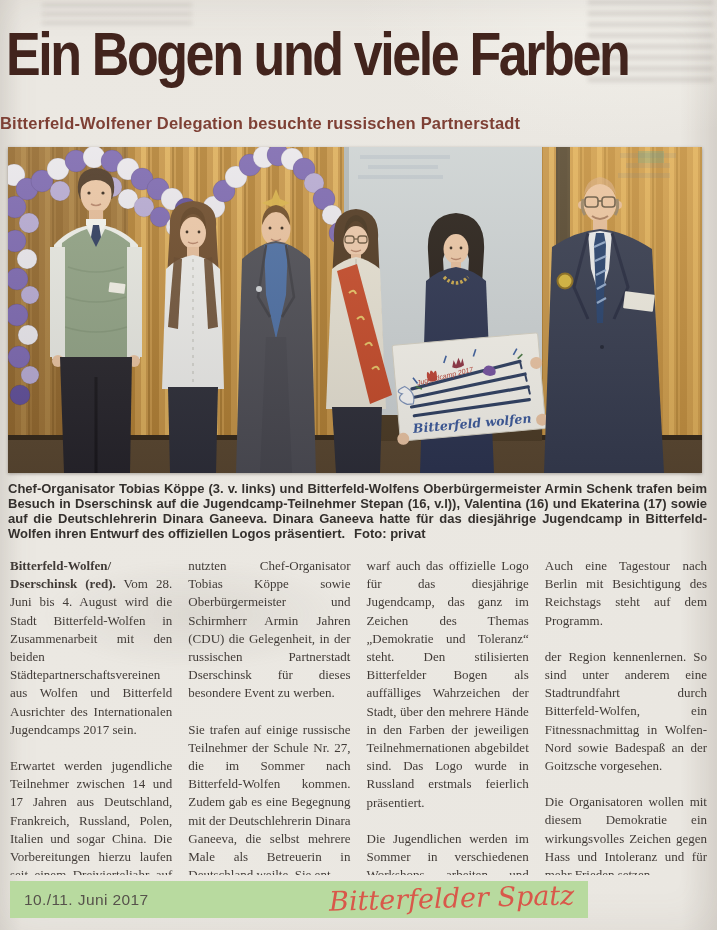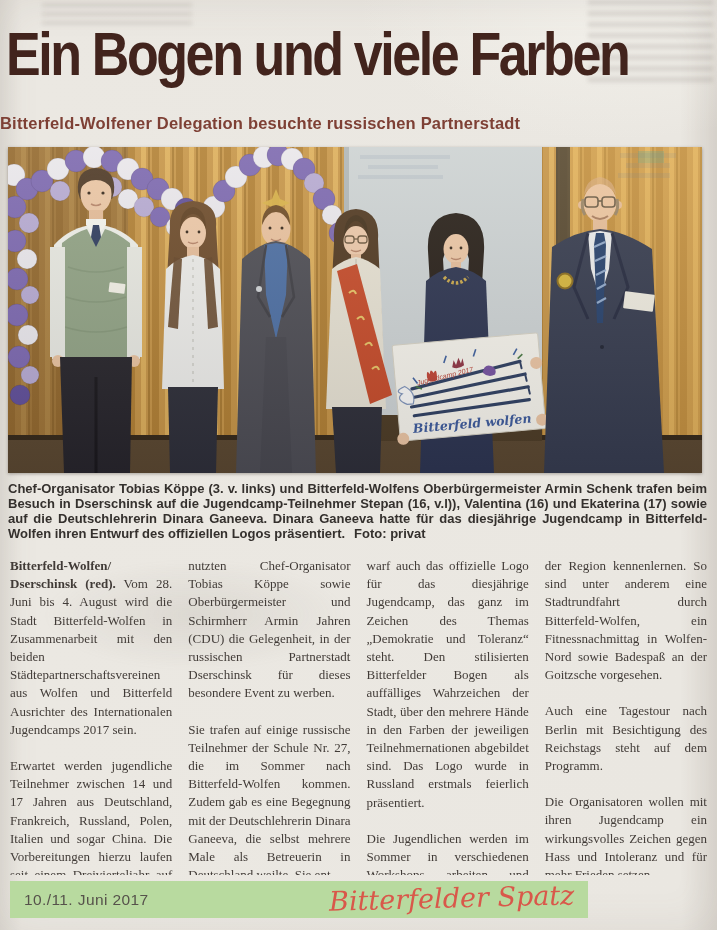--- a/index.html
+++ b/index.html
@@ -308,23 +308,23 @@
     </div>
     <div class="col">
       <p>nutzten Chef-Organisator Tobias Köppe sowie Oberbürgermeister und Schirmherr Armin Jahren (CDU) die Gelegenheit, in der russischen Partnerstadt Dserschinsk für dieses besondere Event zu werben.</p>
       <p>Sie trafen auf einige russische Teilnehmer der Schule Nr. 27, die im Sommer nach Bitterfeld-Wolfen kommen. Zudem gab es eine Begegnung mit der Deutschlehrerin Dinara Ganeeva, die selbst mehrere Male als Betreuerin in Deutschland weilte. Sie ent-</p>
     </div>
     <div class="col">
       <p>warf auch das offizielle Logo für das diesjährige Jugendcamp, das ganz im Zeichen des Themas „Demokratie und Toleranz“ steht. Den stilisierten Bitterfelder Bogen als auffälliges Wahrzeichen der Stadt, über den mehrere Hände in den Farben der jeweiligen Teilnehmernationen abgebildet sind. Das Logo wurde in Russland erstmals feierlich präsentiert.</p>
       <p>Die Jugendlichen werden im Sommer in verschiedenen Workshops arbeiten und darüber hinaus Attraktionen aus</p>
     </div>
     <div class="col">
+      <p>Auch eine Tagestour nach Berlin mit Besichtigung des Reichstags steht auf dem Programm.</p>
       <p>der Region kennenlernen. So sind unter anderem eine Stadtrundfahrt durch Bitterfeld-Wolfen, ein Fitnessnachmittag in Wolfen-Nord sowie Badespaß an der Goitzsche vorgesehen.</p>
-      <p>Auch eine Tagestour nach Berlin mit Besichtigung des Reichstags steht auf dem Programm.</p>
-      <p>Die Organisatoren wollen mit ihren Jugendcamp ein wirkungsvolles Zeichen gegen Hass und Intoleranz und für mehr Frieden setzen.</p>
+      <p>Die Organisatoren wollen mit diesem Demokratie ein wirkungsvolles Zeichen gegen Hass und Intoleranz und für mehr Frieden setzen.</p>
     </div>
   </div>
 
   <div class="footer-bar">
     <span class="date">10./11. Juni 2017</span>
     <span class="brand">Bitterfelder Spatz</span>
   </div>
 
 </div>
 

